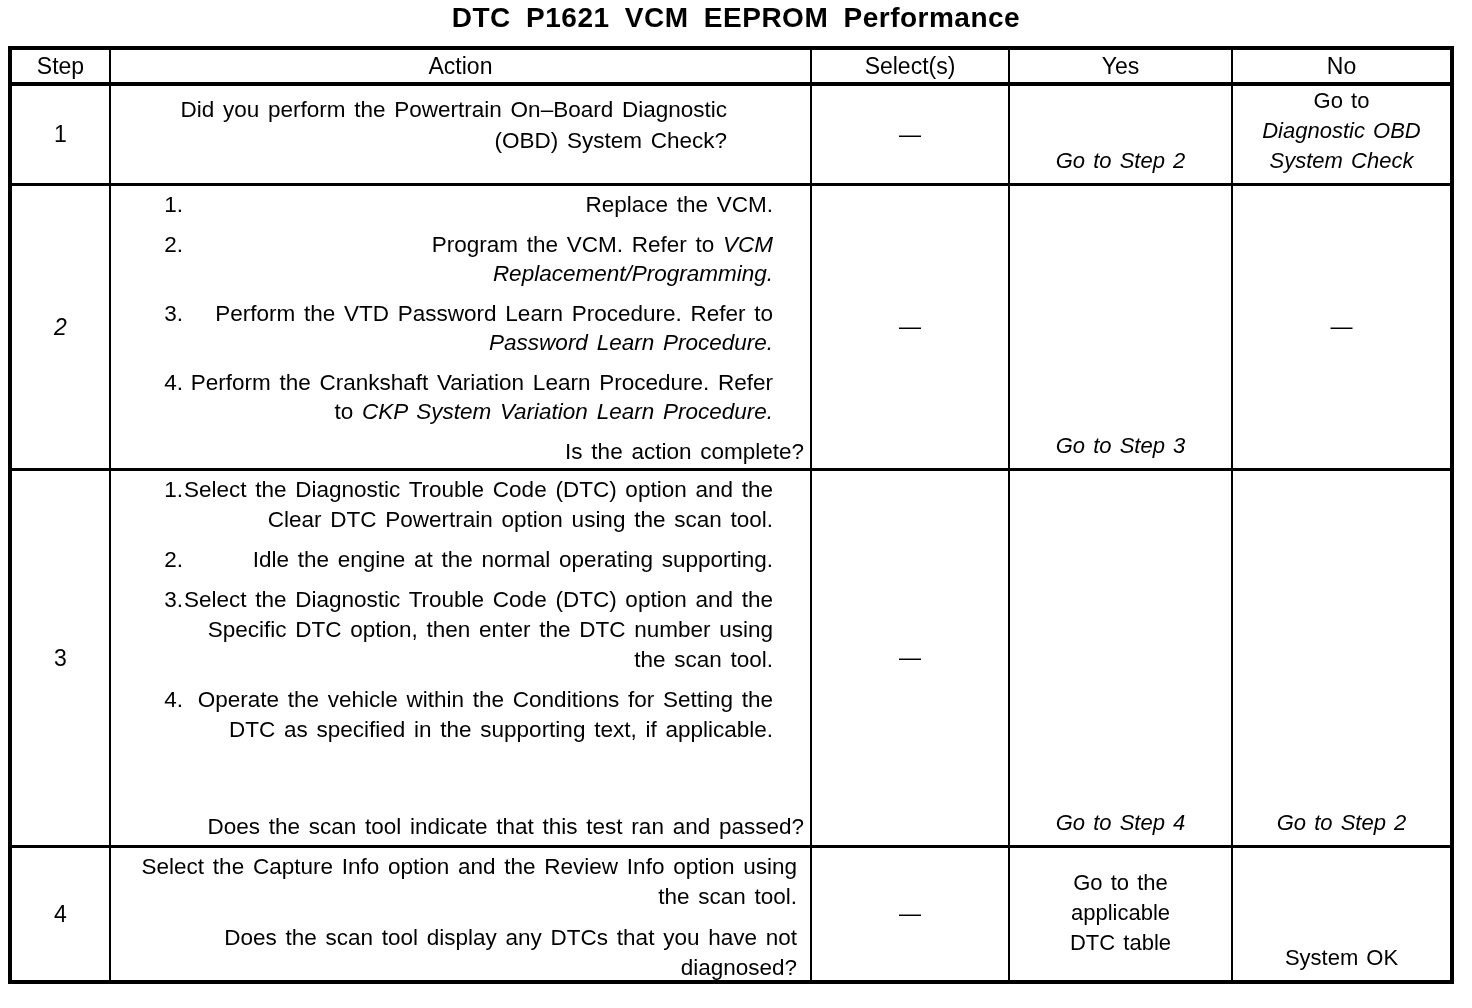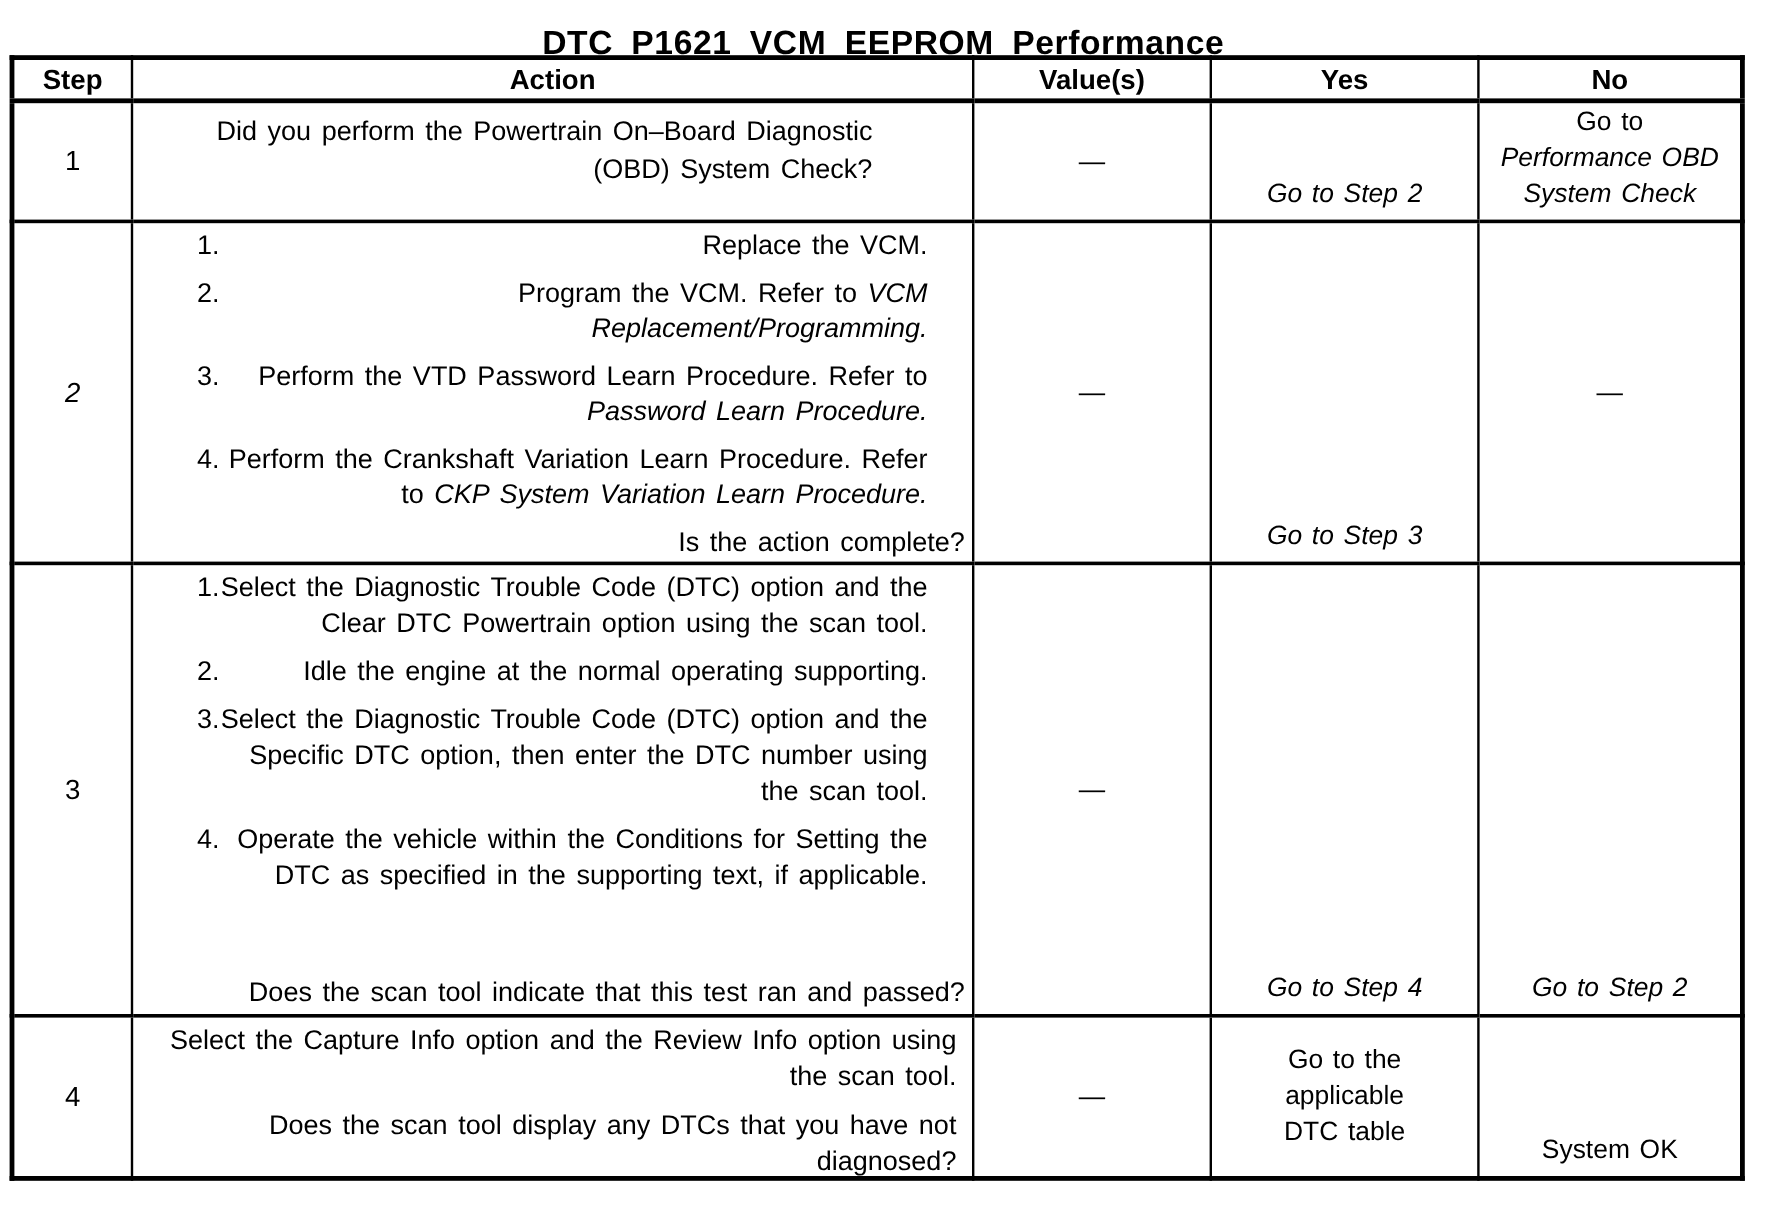--- a/index.html
+++ b/index.html
@@ -6,21 +6,21 @@
   html, body { background: #ffffff; }
   body {
     width: 1472px; height: 1008px;
     font-family: "Liberation Sans", sans-serif;
     color: #000;
     overflow: hidden;
   }
   .page { position: relative; width: 1472px; height: 1008px; background: #fff; }
 
   .title {
-    position: absolute; top: 20px; left: 0; width: 100%;
+    position: absolute; top: 2px; left: 0; width: 100%;
     text-align: center;
     font-size: 28px; font-weight: bold;
     letter-spacing: 0.5px; word-spacing: 7px;
   }
 
   table.dtc {
     position: absolute; top: 46px; left: 8px;
     width: 1442px;
     border-collapse: collapse;
     table-layout: fixed;
@@ -29,21 +29,21 @@
   col.c-step  { width: 100px; }
   col.c-action{ width: 701px; }
   col.c-value { width: 198px; }
   col.c-yes   { width: 223px; }
   col.c-no    { width: 220px; }
 
   th, td { border: 2px solid #000; }
   th {
     border-bottom: 4px solid #000;
     height: 36px;
-    font-size: 23px; font-weight: bold;
+    font-size: 23px; font-weight: normal;
     text-align: center; vertical-align: middle;
     word-spacing: 2px;
   }
   td { border-top: 3px solid #000; border-bottom: 3px solid #000; text-align: right; }
 
   tr.r1 td { height: 100px; }
   tr.r2 td { height: 284px; }
   tr.r3 td { height: 376px; }
   tr.r4 td { height: 132px; }
 
@@ -106,40 +106,40 @@
       <col class="c-step">
         <col class="c-action">
         <col class="c-value">
         <col class="c-yes">
         <col class="c-no">
     </colgroup>
     <thead>
       <tr>
         <th>Step</th>
         <th>Action</th>
-        <th>Value(s)</th>
+        <th>Select(s)</th>
         <th>Yes</th>
         <th>No</th>
       </tr>
     </thead>
     <tbody>
 
       <tr class="r1">
         <td class="step-cell">1</td>
         <td class="action-cell">
           <p class="q-top">Did you perform the Powertrain On–Board Diagnostic (OBD) System Check?</p>
         </td>
         <td class="value-cell">—</td>
         <td class="yes-cell">
           <div class="goto-italic">Go to Step 2</div>
         </td>
         <td class="no-cell">
           <div class="no-multi">
             <div>Go to</div>
-            <div class="ital">Performance OBD</div>
+            <div class="ital">Diagnostic OBD</div>
             <div class="ital">System Check</div>
           </div>
         </td>
       </tr>
 
       <tr class="r2">
         <td class="step-cell">2</td>
         <td class="action-cell">
           <div class="action-flex">
             <div class="items">

